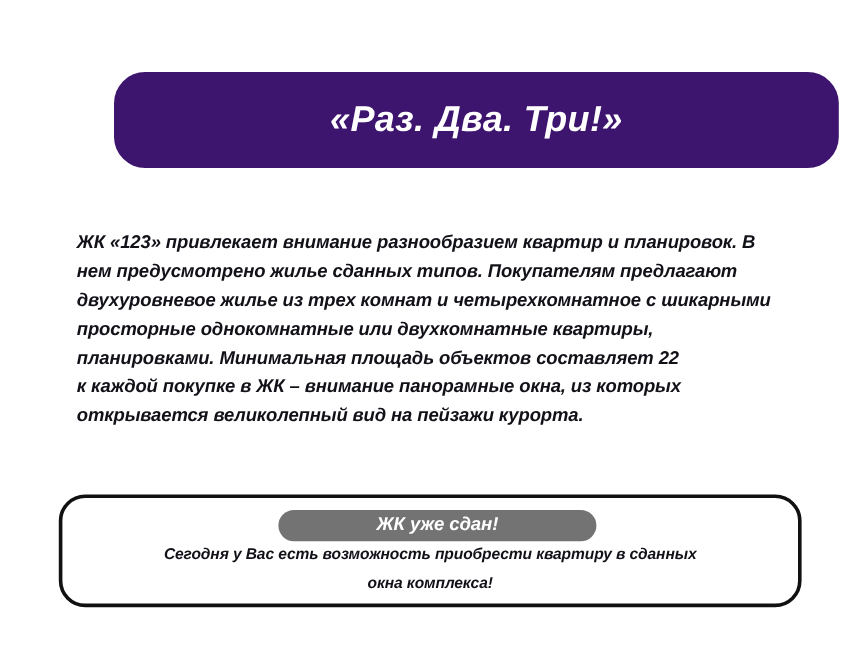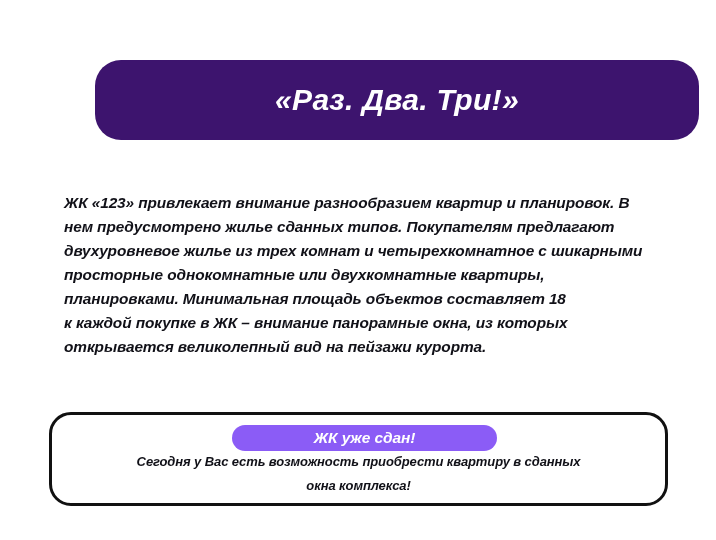--- a/index.html
+++ b/index.html
@@ -95,21 +95,21 @@
     letter-spacing: -0.1px;
   }
 
   
   .badge {
     position: absolute;
     left: 232px;
     top: 425px;
     width: 265px;
     height: 26px;
-    background: #8b5cf6;
+    background: #737373;
     border-radius: 13px;
     display: flex;
     align-items: center;
     justify-content: center;
     box-sizing: border-box;
   }
   .badge-text {
     color: #ffffff;
     font-size: 15.5px;
     font-weight: bold;
@@ -126,21 +126,21 @@
 
   <div class="title-banner">
     <div class="title-text">«Раз. Два. Три!»</div>
   </div>
 
   <div class="body-block">
     <div class="body-line">ЖК «123» привлекает внимание разнообразием квартир и планировок. В</div>
     <div class="body-line">нем предусмотрено жилье сданных типов. Покупателям предлагают</div>
     <div class="body-line">двухуровневое жилье из трех комнат и четырехкомнатное с шикарными</div>
     <div class="body-line">просторные однокомнатные или двухкомнатные квартиры,</div>
-    <div class="body-line">планировками. Минимальная площадь объектов составляет 18</div>
+    <div class="body-line">планировками. Минимальная площадь объектов составляет 22</div>
     <div class="body-line">к каждой покупке в ЖК – внимание панорамные окна, из которых</div>
     <div class="body-line">открывается великолепный вид на пейзажи курорта.</div>
   </div>
 
   <div class="callout-box"></div>
 
   <div class="callout-lines">
     <div class="callout-line">Сегодня у Вас есть возможность приобрести квартиру в сданных</div>
     <div class="callout-line">окна комплекса!</div>
   </div>

